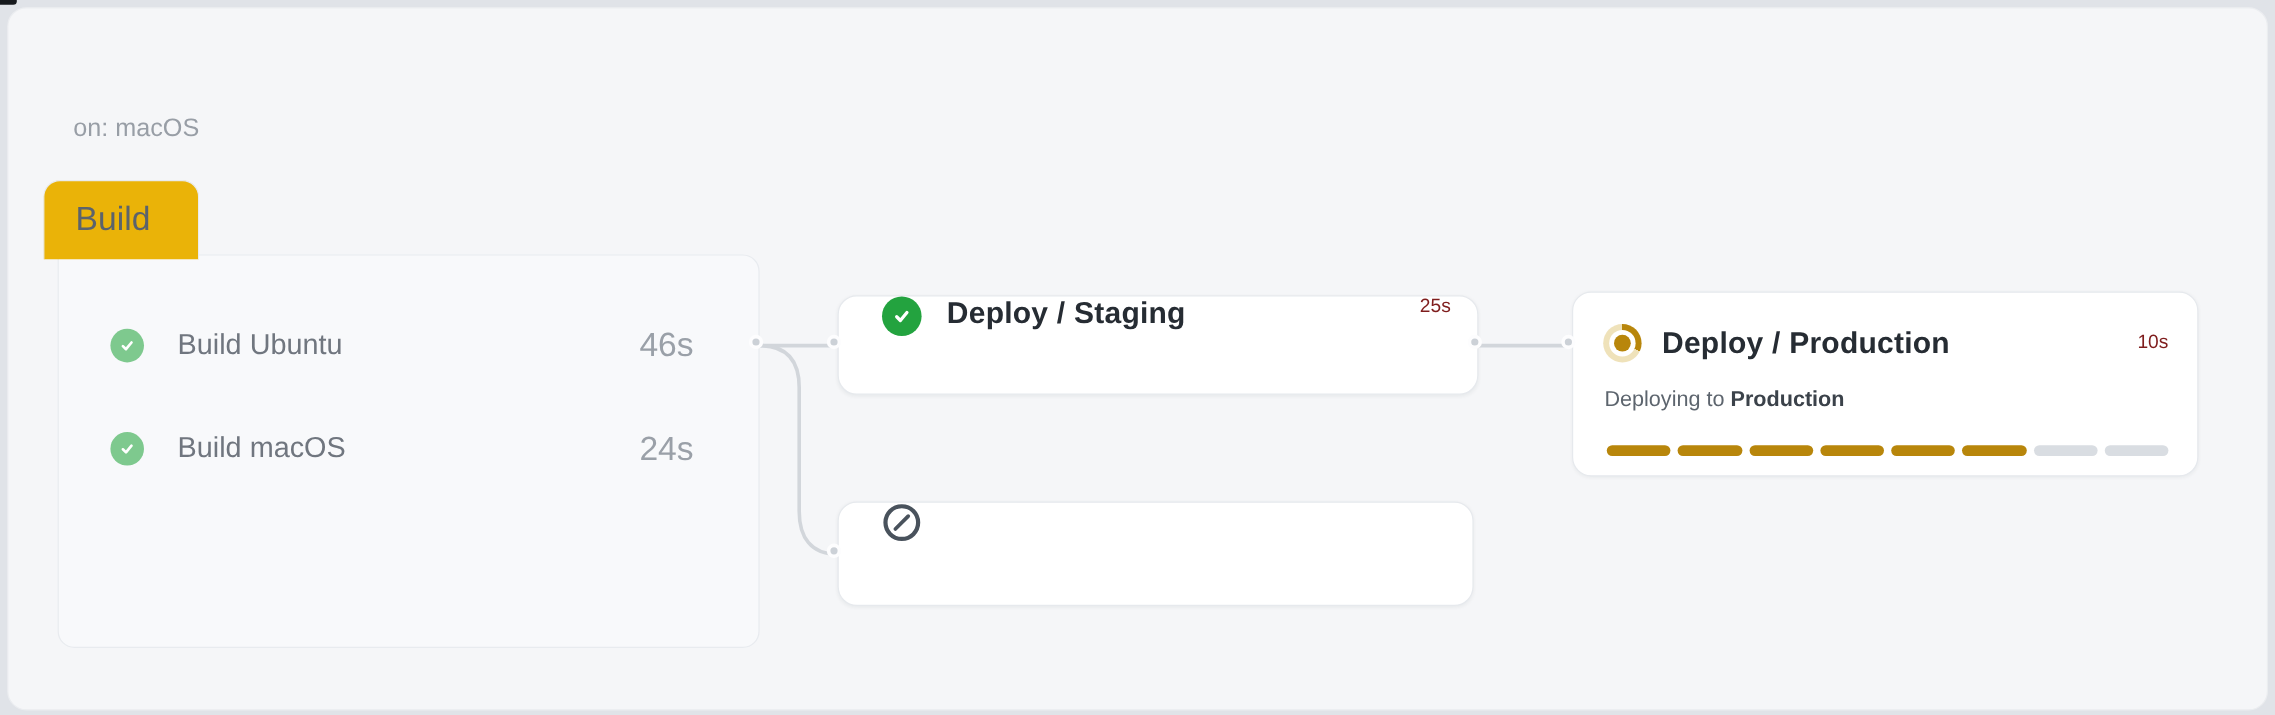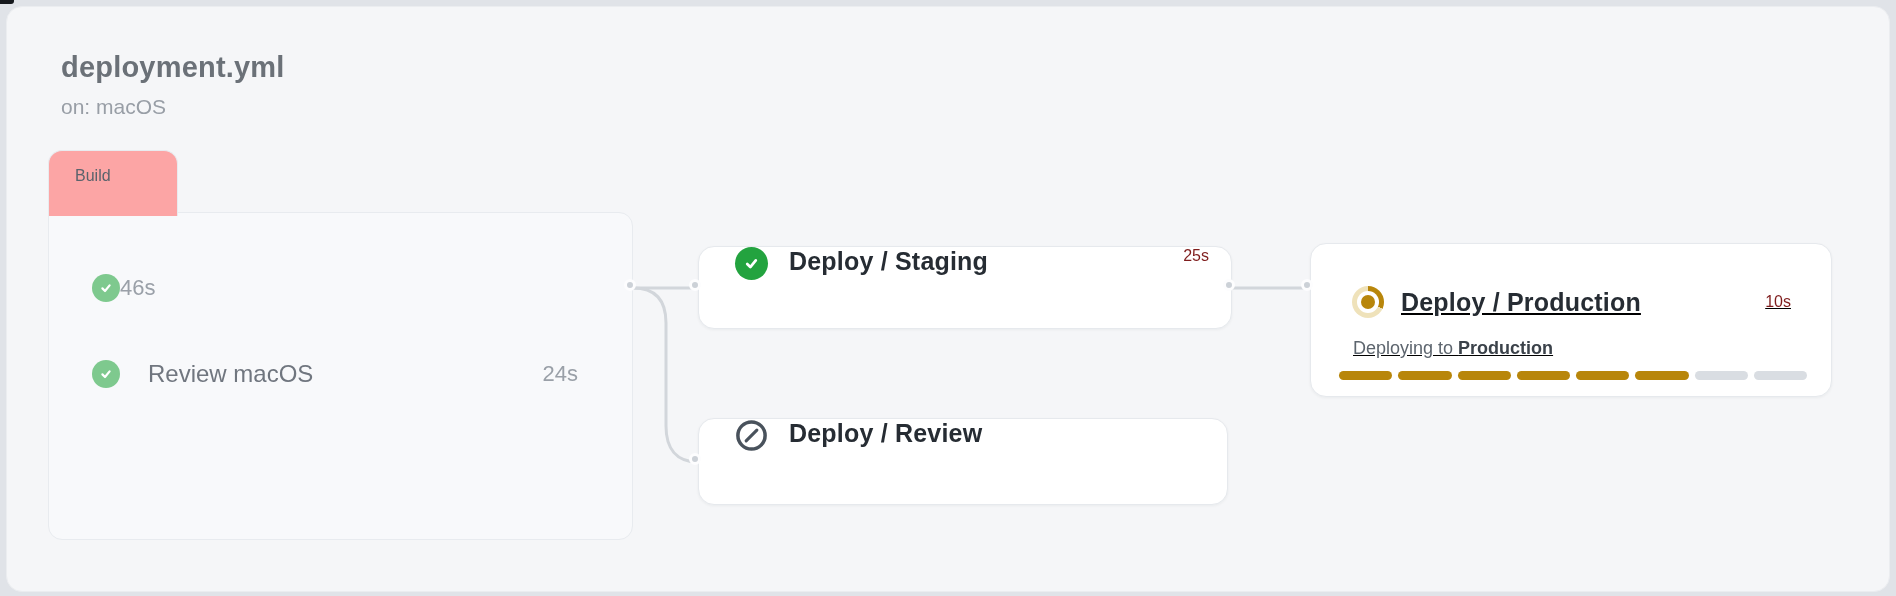--- a/index.html
+++ b/index.html
@@ -12,34 +12,34 @@
   .corner-artifact{position:absolute;left:0;top:0;width:14px;height:4px;background:#15181c;border-bottom-right-radius:3px;}
   .panel{
     position:absolute; left:6px; top:6px; width:1884px; height:586px;
     background:#f5f6f8; border:1px solid #ebedf0; border-radius:16px;
   }
   .page-title{position:absolute;left:54px;top:44px;font-size:29px;font-weight:700;color:#6b7178;letter-spacing:.2px;}
   .page-sub{position:absolute;left:54px;top:88px;font-size:21px;color:#989ea6;}
 
   
   .group-tab{
-    position:absolute;left:48px;top:150px;width:130px;height:66px;z-index:2;
-    background:#fca5a5;border:1.5px solid #e8ebef;border-bottom:none;
+    position:absolute;left:36px;top:150px;width:130px;height:66px;z-index:2;
+    background:#eab308;border:1.5px solid #e8ebef;border-bottom:none;
     border-radius:14px 14px 0 0;
-    font-size:16px;color:#5b636c;padding:16px 0 0 26px;
+    font-size:28px;color:#5b636c;padding:16px 0 0 26px;
   }
   .group-box{
     position:absolute;left:48px;top:212px;width:585px;height:328px;z-index:1;
     background:#f8f9fb;border:1.5px solid #e8ebef;
     border-radius:0 14px 14px 14px;
   }
   .job-row{position:absolute;left:0;width:100%;height:36px;display:flex;align-items:center;padding:0 54px 0 43px;}
   .job-row:nth-of-type(1){top:57px;} .job-row:nth-of-type(2){top:143px;} .job-row:nth-of-type(3){top:230px;}
   .job-name{font-size:24px;font-weight:500;color:#70767f;margin-left:28px;flex:1;}
-  .job-time{font-size:22px;color:#9aa0a8;}
+  .job-time{font-size:28px;color:#9aa0a8;}
   .chk{width:28px;height:28px;border-radius:50%;flex:0 0 auto;display:flex;align-items:center;justify-content:center;}
   .chk.soft{background:var(--success-soft);}
   .chk.strong{background:var(--success-strong);width:33px;height:33px;}
 
   
   svg.wires{position:absolute;left:0;top:0;z-index:3;pointer-events:none;}
   .dot{position:absolute;width:12px;height:12px;background:#ccd1d7;border:3px solid #fdfdfe;border-radius:50%;z-index:6;}
 
   
   .card{
@@ -49,62 +49,62 @@
   .card-row{display:flex;align-items:flex-start;height:100%;padding:0 22px 0 36px;}
   .node-title{font-size:25px;font-weight:700;color:#262c33;margin-left:21px;flex:1;letter-spacing:.2px;}
   .node-time{font-size:16px;color:#7f1d1d;}
   .skip{width:33px;height:33px;flex:0 0 auto;}
   .prog-icon{width:32px;height:32px;border-radius:50%;flex:0 0 auto;
     background:conic-gradient(var(--pending-amber) 0deg 115deg, var(--amber-ring) 115deg 360deg);
     display:flex;align-items:center;justify-content:center;}
   .prog-icon .inner{width:22px;height:22px;border-radius:50%;background:#fff;display:flex;align-items:center;justify-content:center;}
   .prog-icon .dotc{width:14px;height:14px;border-radius:50%;background:var(--pending-amber);}
 
-  .card.production{padding:16px;text-decoration:underline;}
+  .card.production{padding:0;}
   .prod-top{display:flex;align-items:center;padding:26px 24px 0 25px;}
   .prod-top .node-title{margin-left:17px;}
   .deploy-line{font-size:18px;color:#5d656e;padding:20px 24px 0 26px;}
   .deploy-line b{font-weight:700;color:#3b424a;}
   .prog-bar{position:absolute;left:28px;right:24px;bottom:16px;height:9px;display:flex;gap:6px;}
   .seg{flex:1;border-radius:4.5px;background:var(--progress-empty);}
   .seg.filled{background:var(--pending-amber);}
 </style>
 </head>
 <body>
 
 <div class="corner-artifact"></div>
 
 <div class="panel">
-  <div class="page-title">deployment.yml</div>
   <div class="page-sub">on: macOS</div>
 </div>
 
 <div class="group-tab">
   <span>Build</span>
 </div>
 
 <div class="group-box" id="build-box">
 
     <div class="job-row">
       <span class="chk soft">
         <svg width="16" height="16" viewBox="0 0 16 16">
           <path d="M4.4 8.4 L7 11 L11.6 5.4" fill="none" stroke="#ffffff" stroke-width="2.2" stroke-linecap="round" stroke-linejoin="round"></path>
         </svg>
       </span>
+      <span class="job-name">Build Ubuntu</span>
       <span class="job-time">46s</span>
     </div>
 
 
     <div class="job-row">
       <span class="chk soft">
         <svg width="16" height="16" viewBox="0 0 16 16">
           <path d="M4.4 8.4 L7 11 L11.6 5.4" fill="none" stroke="#ffffff" stroke-width="2.2" stroke-linecap="round" stroke-linejoin="round"></path>
         </svg>
       </span>
-      <span class="job-name">Review macOS</span>
+      <span class="job-name">Build macOS</span>
       <span class="job-time">24s</span>
     </div>
   </div>
 
 <svg class="wires" width="1896" height="596">
   <path d="M 633 288 H 698" fill="none" stroke="#d2d6db" stroke-width="3" stroke-linecap="round"></path>
   <path d="M 1232 288 H 1310" fill="none" stroke="#d2d6db" stroke-width="3" stroke-linecap="round"></path>
   <path d="M 633 288 C 656 288 666 301 666 323 L 666 426 C 666 448 676 462 698 462" fill="none" stroke="#d2d6db" stroke-width="3" stroke-linecap="round"></path>
 </svg>
 
@@ -121,21 +121,20 @@
 </div>
 
 <div class="card" style="left:698px;top:418px;width:530px;height:87px;">
   <div class="card-row">
     <span class="skip">
       <svg width="33" height="33" viewBox="0 0 16 16">
         <circle cx="8" cy="8" r="6.6" fill="none" stroke="#49525c" stroke-width="1.7"></circle>
         <line x1="5.4" y1="10.6" x2="10.6" y2="5.4" stroke="#49525c" stroke-width="1.5" stroke-linecap="round"></line>
       </svg>
     </span>
-    <span class="node-title">Deploy / Review</span>
   </div>
 </div>
 
 <div class="card production" style="left:1310px;top:243px;width:522px;height:154px;">
   <div class="prod-top">
     <span class="prog-icon">
       <span class="inner">
           <span class="dotc"></span>
         </span>
     </span>

